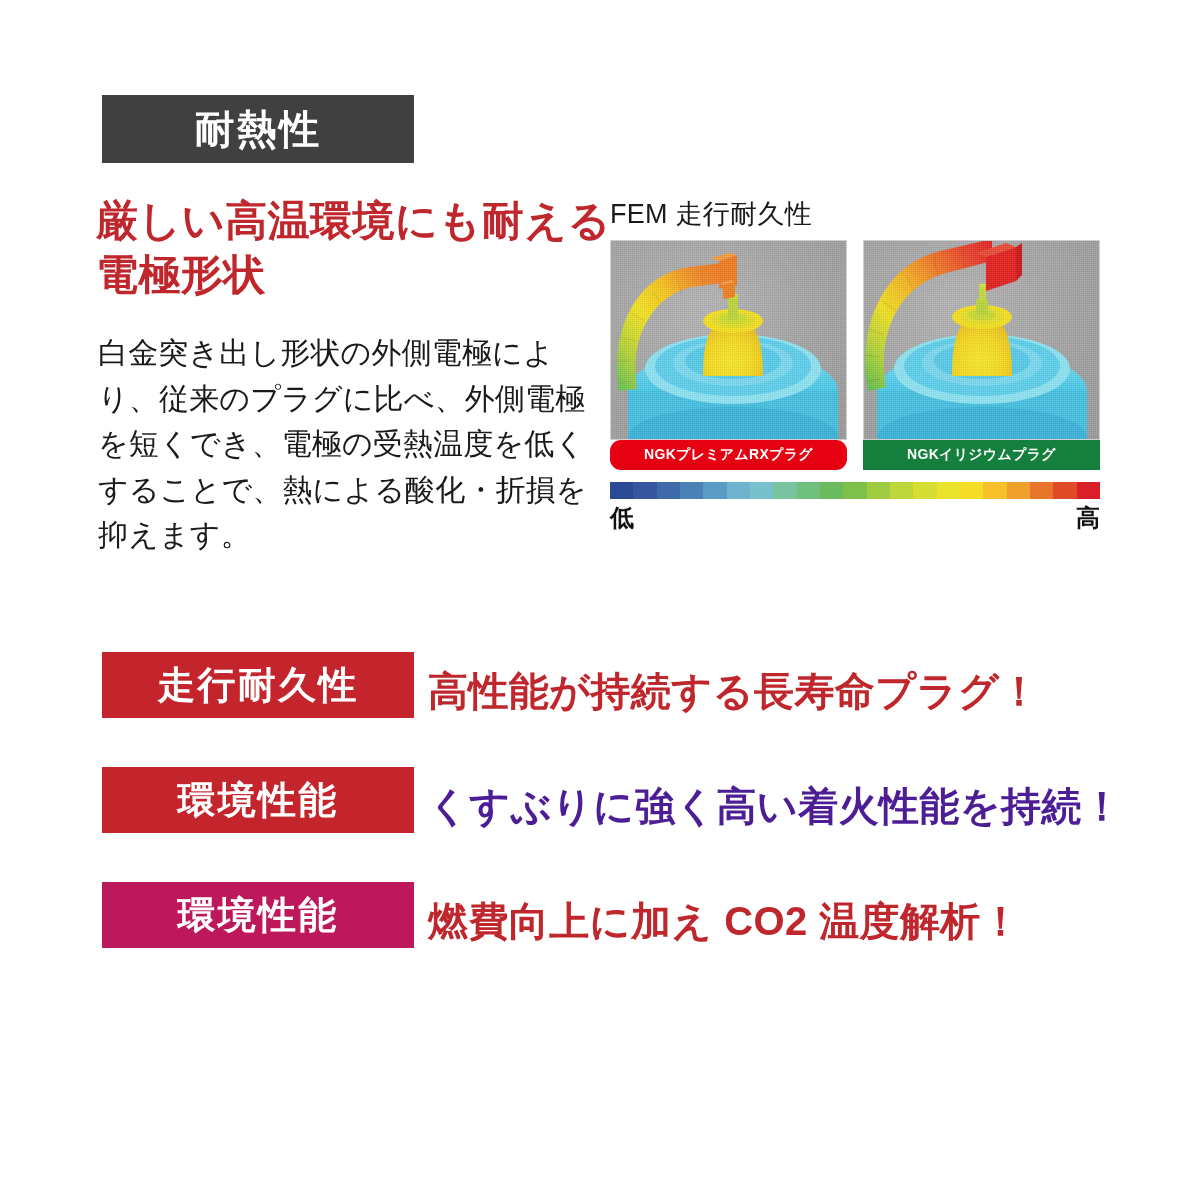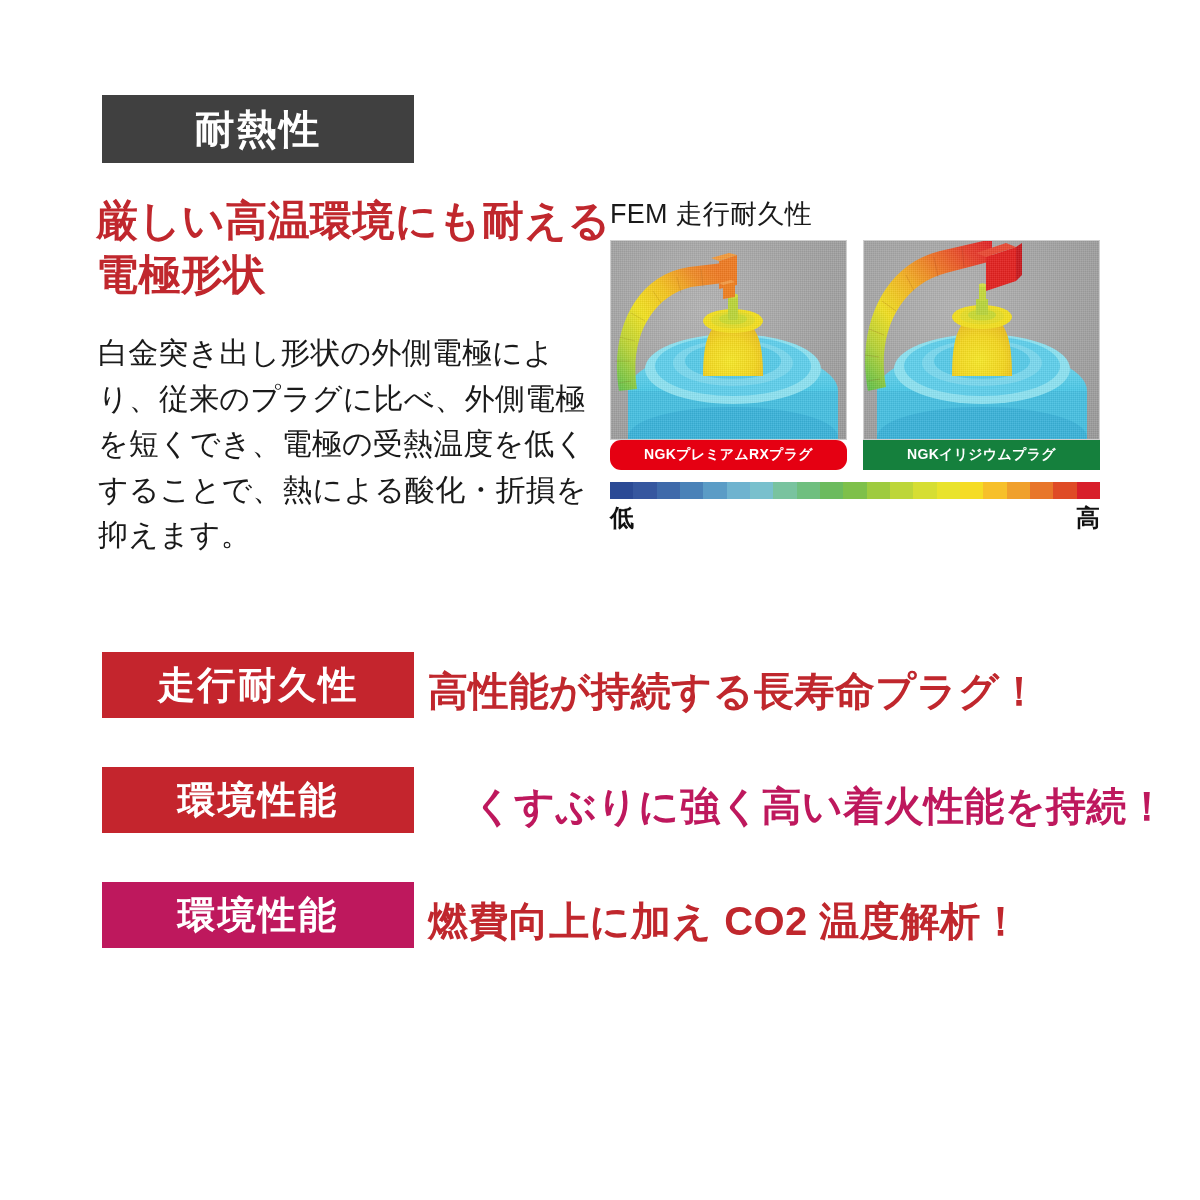--- a/index.html
+++ b/index.html
@@ -363,21 +363,21 @@
 
   <div class="rows">
 
     <div class="row">
       <div class="badge badge-sm" style="background: rgb(196, 37, 45);">走行耐久性</div>
       <div class="row-text" style="color: rgb(192, 39, 45);">高性能が持続する長寿命プラグ！</div>
     </div>
 
     <div class="row">
       <div class="badge badge-sm" style="background: rgb(196, 37, 45);">環境性能</div>
-      <div class="row-text" style="color: #be185d; margin-left: 45px;">くすぶりに強く高い着火性能を持続！</div>
+      <div class="row-text" style="color: #4c1d95;">くすぶりに強く高い着火性能を持続！</div>
     </div>
 
     <div class="row">
       <div class="badge badge-sm" style="background: #be185d;">環境性能</div>
       <div class="row-text" style="color: rgb(192, 39, 45);">燃費向上に加え CO2 温度解析！</div>
     </div>
   </div>
 
 </div>
 

